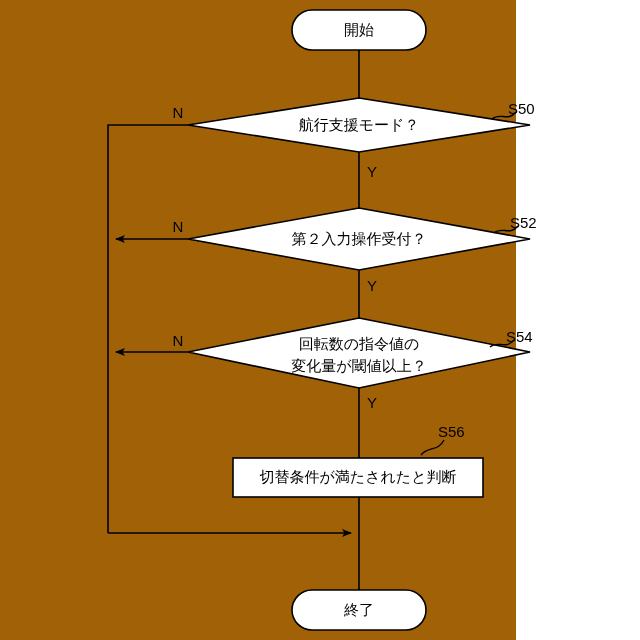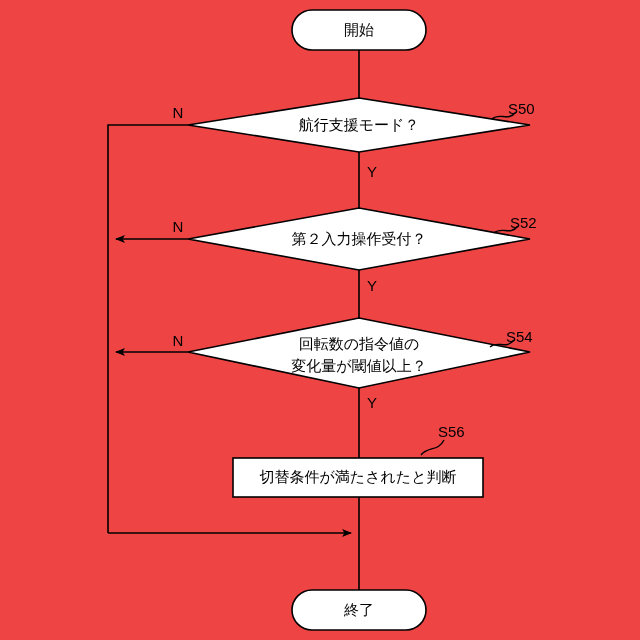--- a/index.html
+++ b/index.html
@@ -8,23 +8,23 @@
     background: #ffffff;
   }
   body {
     width: 640px;
     height: 640px;
     font-family: "Liberation Sans", "DejaVu Sans", sans-serif;
     overflow: hidden;
   }
   #flowchart-root {
     position: relative;
-    width: 640px;
+    width: 516px;
     height: 640px;
-    background: #ef4444;
+    background: #a16207;
   }
   svg.chart-svg {
     position: absolute;
     top: 0;
     left: 0;
     width: 640px;
     height: 640px;
   }
   .shape-stroke {
     fill: #ffffff;

